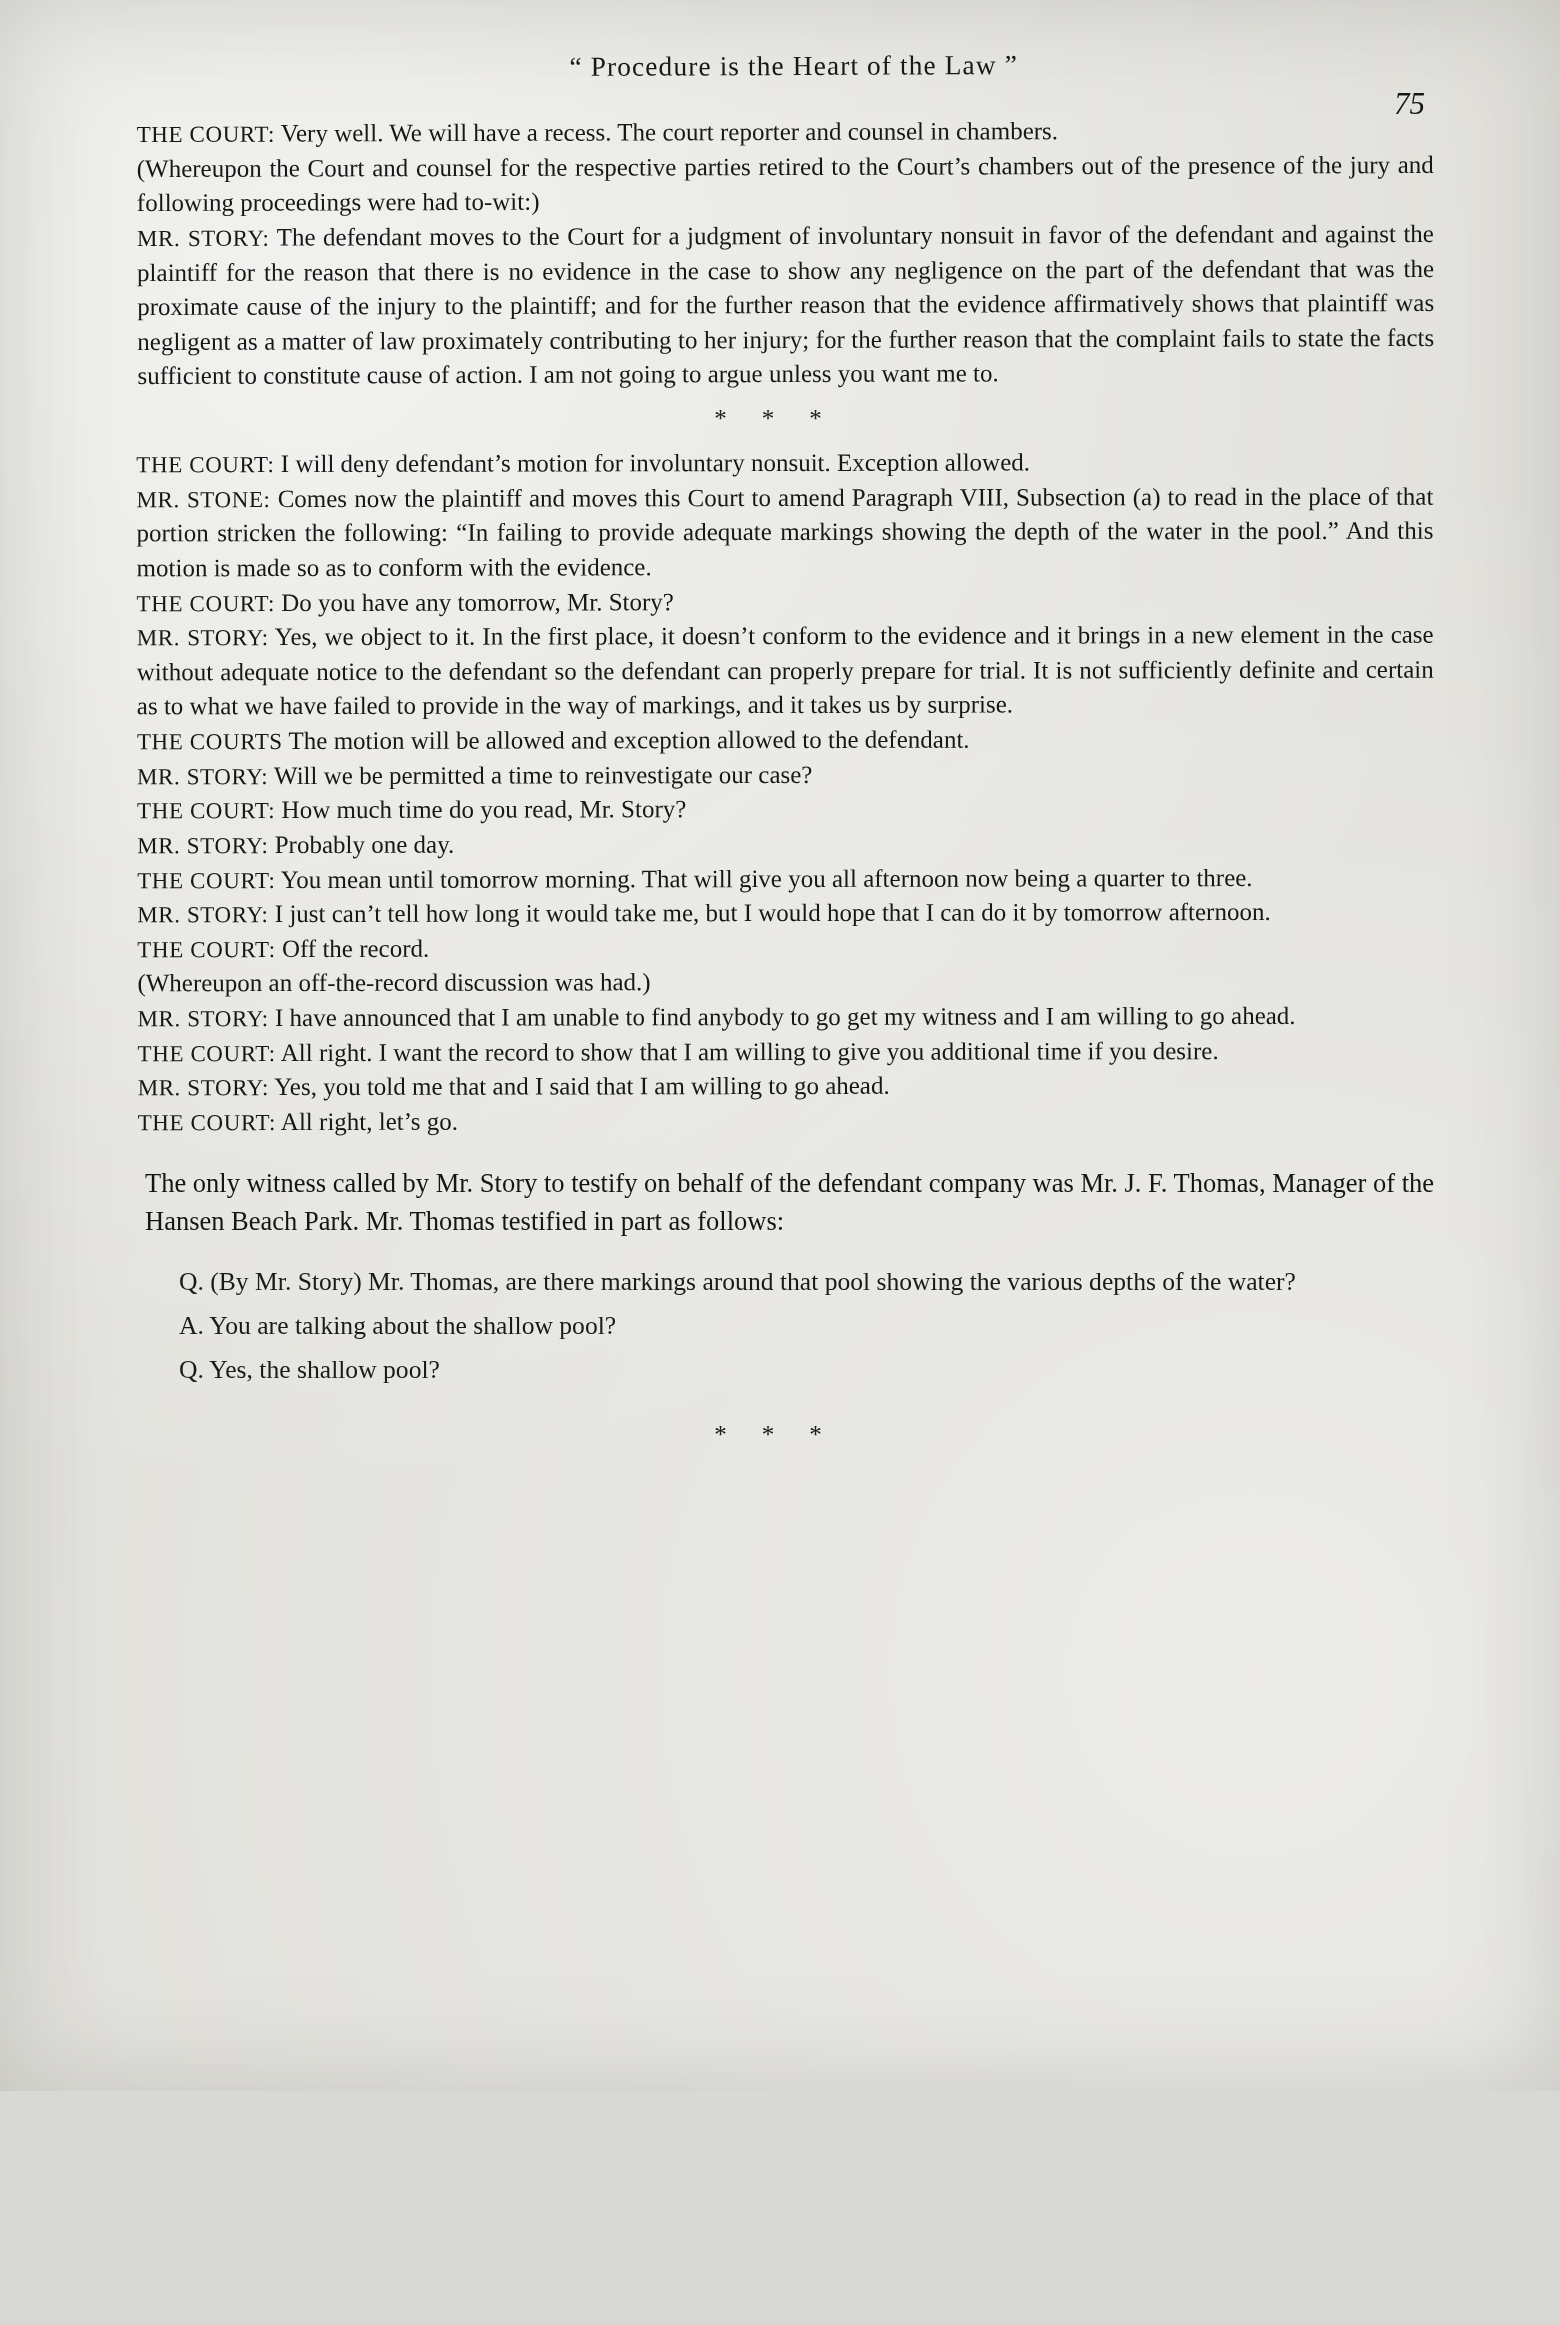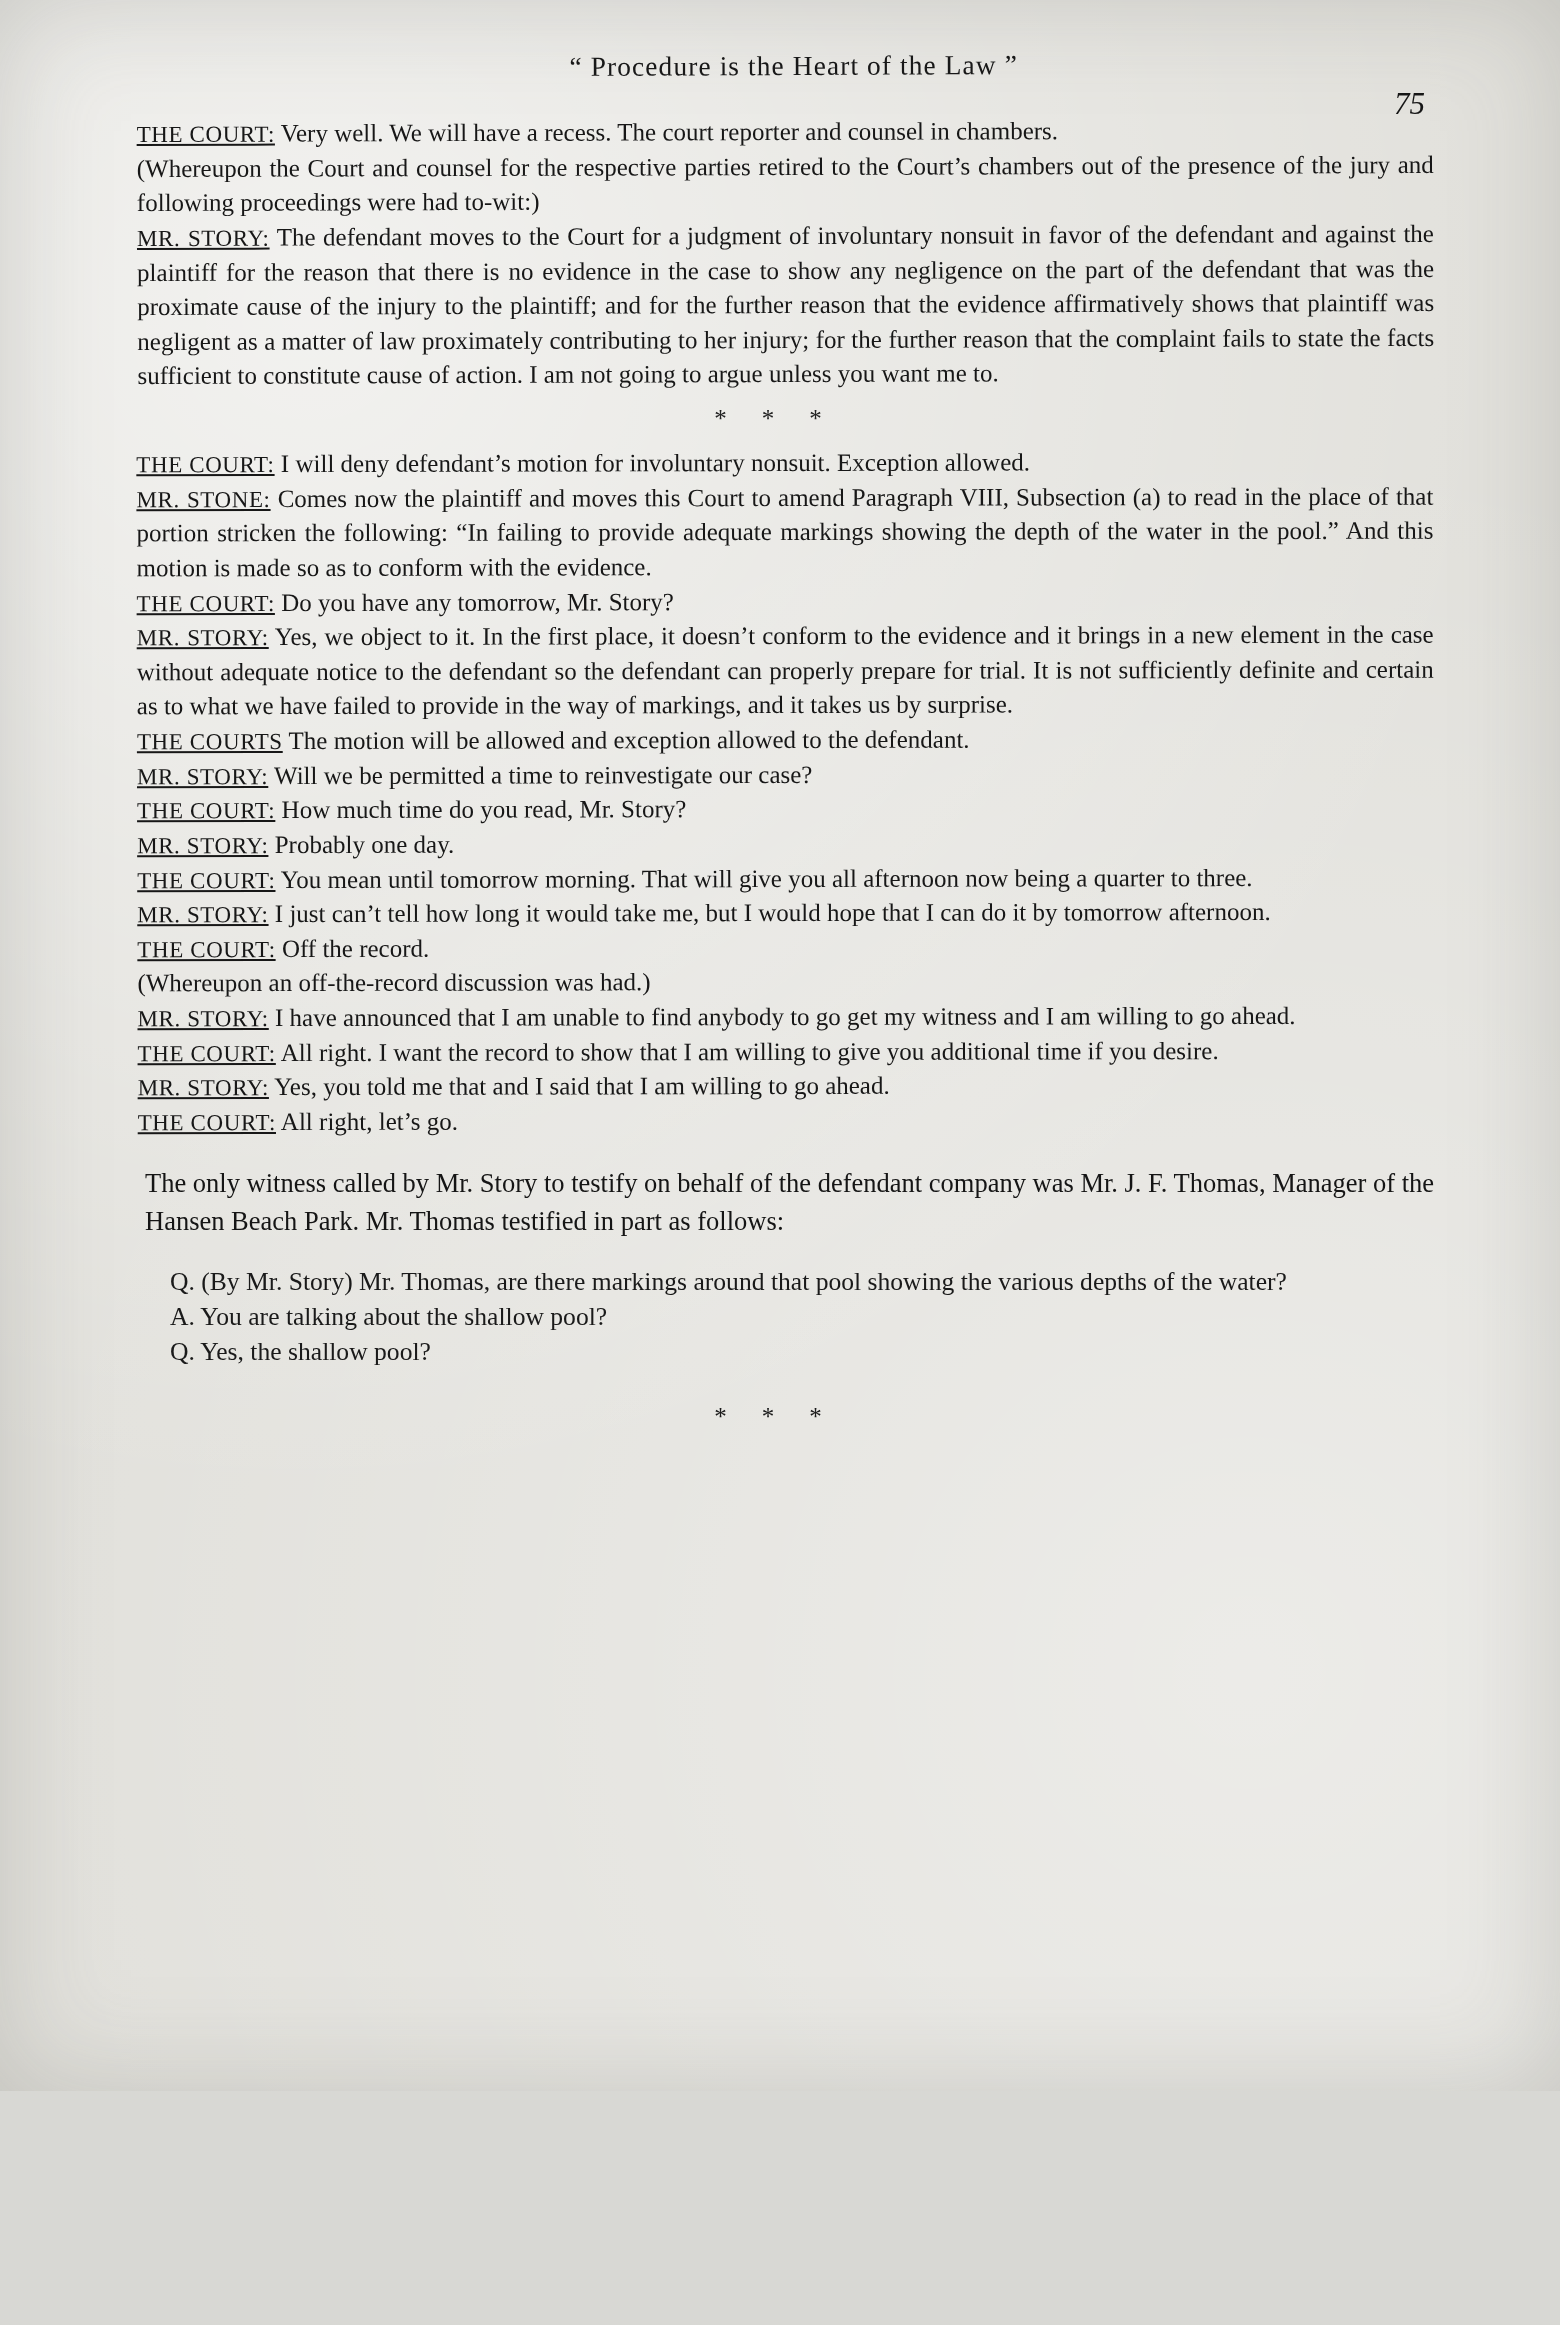--- a/index.html
+++ b/index.html
@@ -64,21 +64,20 @@
     color: #171717;
   }
   .body-block p {
     margin: 0;
     text-indent: 0;
   }
   .speaker {
     font-variant: small-caps;
     font-size: 23px;
     letter-spacing: 0.6px;
-    text-decoration: underline;
   }
   .stars {
     text-align: center;
     letter-spacing: 35px;
     font-size: 25px;
     margin: 12.8px 0 12.8px 0;
     color: #222;
   }
   .stars span { display: inline-block; }
   .narr {
@@ -88,21 +87,21 @@
     text-align: justify;
     color: #151515;
     margin-left: 8px;
   }
   .qa {
     margin-top: 24px;
     font-size: 25.6px;
     line-height: 1.38;
     padding-left: 33px;
   }
-  .qa p { margin: 0; }
+  .qa p { margin: 9px; }
   .qa .hang {
     padding-left: 48px;
     text-indent: -48px;
   }
   .bottom-stars {
     text-align: center;
     letter-spacing: 35px;
     font-size: 25px;
     margin-top: 33px;
   }

